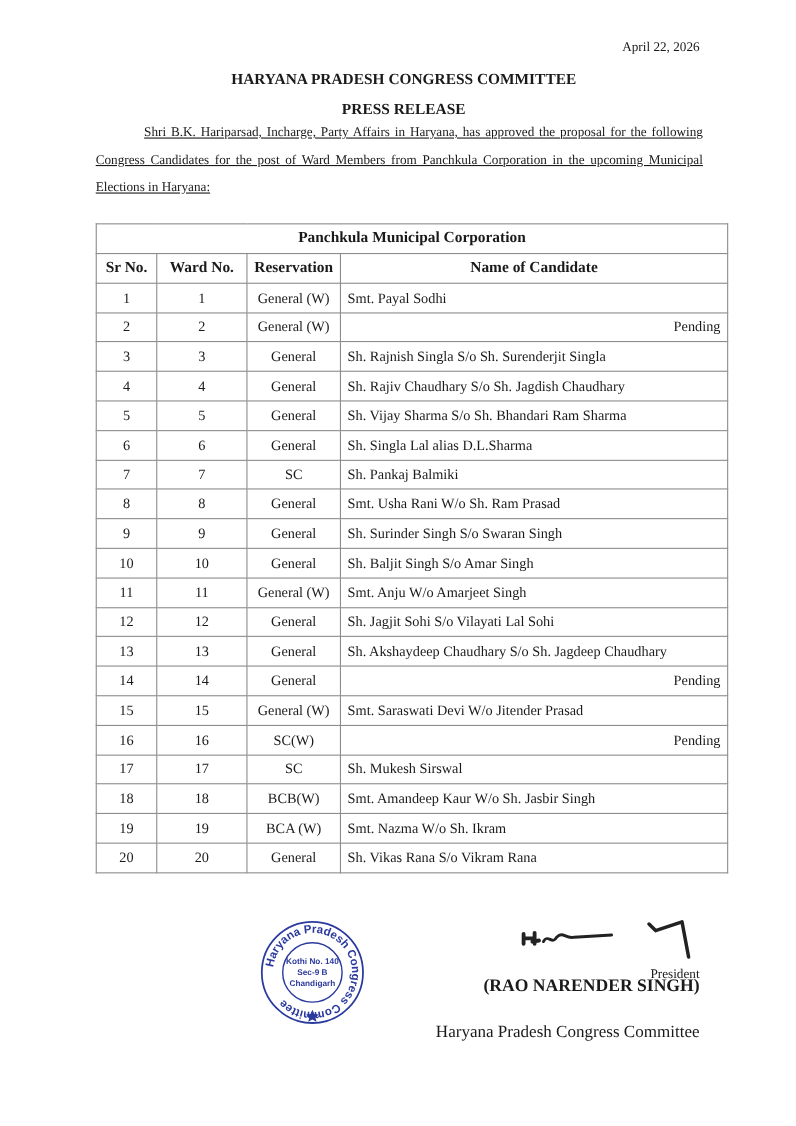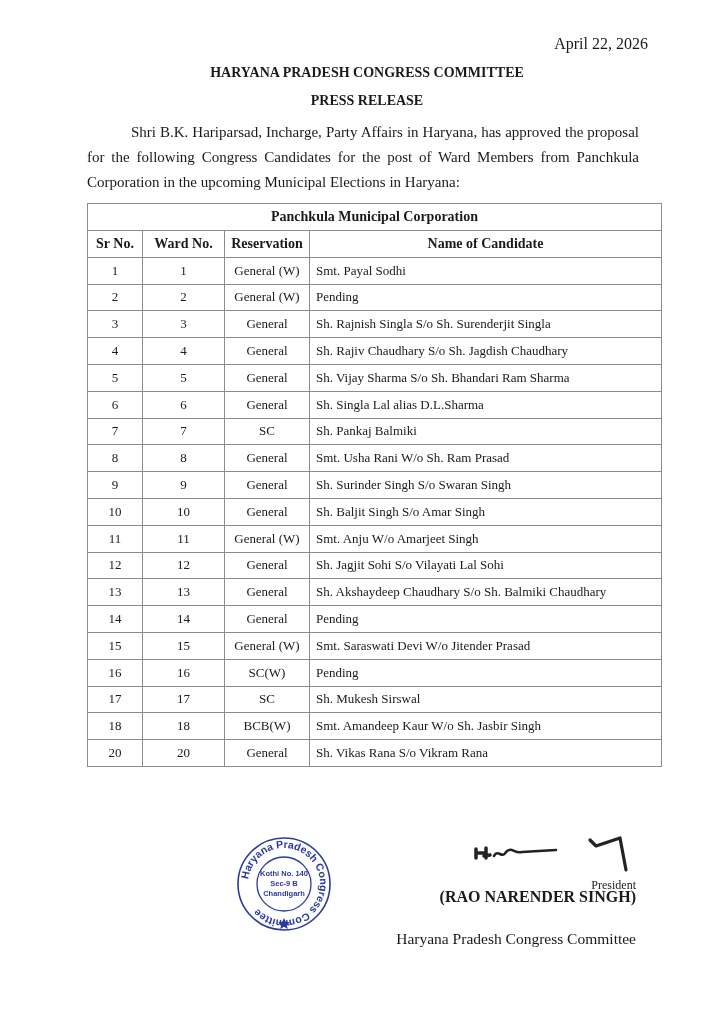--- a/index.html
+++ b/index.html
@@ -11,22 +11,22 @@
       width: 724px;
       height: 1024px;
       position: relative;
       overflow: hidden;
       font-family: "Liberation Serif", "DejaVu Serif", serif;
       color: #1a1a1a;
     }
     .date {
       position: absolute;
       top: 35px;
-      right: 76px;
-      font-size: 16px;
+      right: 88px;
+      font-size: 12px;
     }
     .org-title {
       position: absolute;
       top: 65px;
       left: 0;
       width: 100%;
       text-align: center;
       font-weight: bold;
       font-size: 14px;
       padding-left: 10px;
@@ -38,27 +38,28 @@
       left: 0;
       width: 100%;
       text-align: center;
       font-weight: bold;
       font-size: 14px;
       padding-left: 10px;
       box-sizing: border-box;
     }
     .intro {
       position: absolute;
-      top: 120px;
+      top: 108px;
       left: 87px;
       width: 552px;
-      font-size: 15px;
+      font-size: 12px;
       line-height: 25px;
       text-indent: 44px;
       text-align: justify;
+      text-decoration: underline;
     }
     table.cands {
       position: absolute;
       top: 203px;
       left: 87px;
       width: 575px;
       border-collapse: collapse;
       font-size: 13px;
     }
     table.cands td, table.cands th {
@@ -71,21 +72,21 @@
       font-weight: bold;
       text-align: center;
       font-size: 14px;
     }
     table.cands th.caption-cell {
       height: 26px;
     }
     td.c-sr, td.c-ward { text-align: center; }
     td.c-res { text-align: center; }
     td.c-name { text-align: left; }
-    td.c-name.pending { text-align: left; }
+    td.c-name.pending { text-align: right; }
     col.sr { width: 55px; }
     col.ward { width: 82px; }
     col.res { width: 85px; }
 
     .stamp {
       position: absolute;
       top: 835px;
       left: 235px;
       width: 98px;
       height: 98px;
@@ -213,21 +214,21 @@
       <tr>
         <td class="c-sr">12</td>
         <td class="c-ward">12</td>
         <td class="c-res">General</td>
         <td class="c-name">Sh. Jagjit Sohi S/o Vilayati Lal Sohi</td>
       </tr>
       <tr>
         <td class="c-sr">13</td>
         <td class="c-ward">13</td>
         <td class="c-res">General</td>
-        <td class="c-name">Sh. Akshaydeep Chaudhary S/o Sh. Balmiki Chaudhary</td>
+        <td class="c-name">Sh. Akshaydeep Chaudhary S/o Sh. Jagdeep Chaudhary</td>
       </tr>
       <tr>
         <td class="c-sr">14</td>
         <td class="c-ward">14</td>
         <td class="c-res">General</td>
         <td class="c-name pending">Pending</td>
       </tr>
       <tr>
         <td class="c-sr">15</td>
         <td class="c-ward">15</td>
@@ -244,20 +245,26 @@
         <td class="c-sr">17</td>
         <td class="c-ward">17</td>
         <td class="c-res">SC</td>
         <td class="c-name">Sh. Mukesh Sirswal</td>
       </tr>
       <tr>
         <td class="c-sr">18</td>
         <td class="c-ward">18</td>
         <td class="c-res">BCB(W)</td>
         <td class="c-name">Smt. Amandeep Kaur W/o Sh. Jasbir Singh</td>
+      </tr>
+      <tr>
+        <td class="c-sr">19</td>
+        <td class="c-ward">19</td>
+        <td class="c-res">BCA (W)</td>
+        <td class="c-name">Smt. Nazma W/o Sh. Ikram</td>
       </tr>
       <tr>
         <td class="c-sr">20</td>
         <td class="c-ward">20</td>
         <td class="c-res">General</td>
         <td class="c-name">Sh. Vikas Rana S/o Vikram Rana</td>
       </tr>
     </tbody>
 </table>
 

